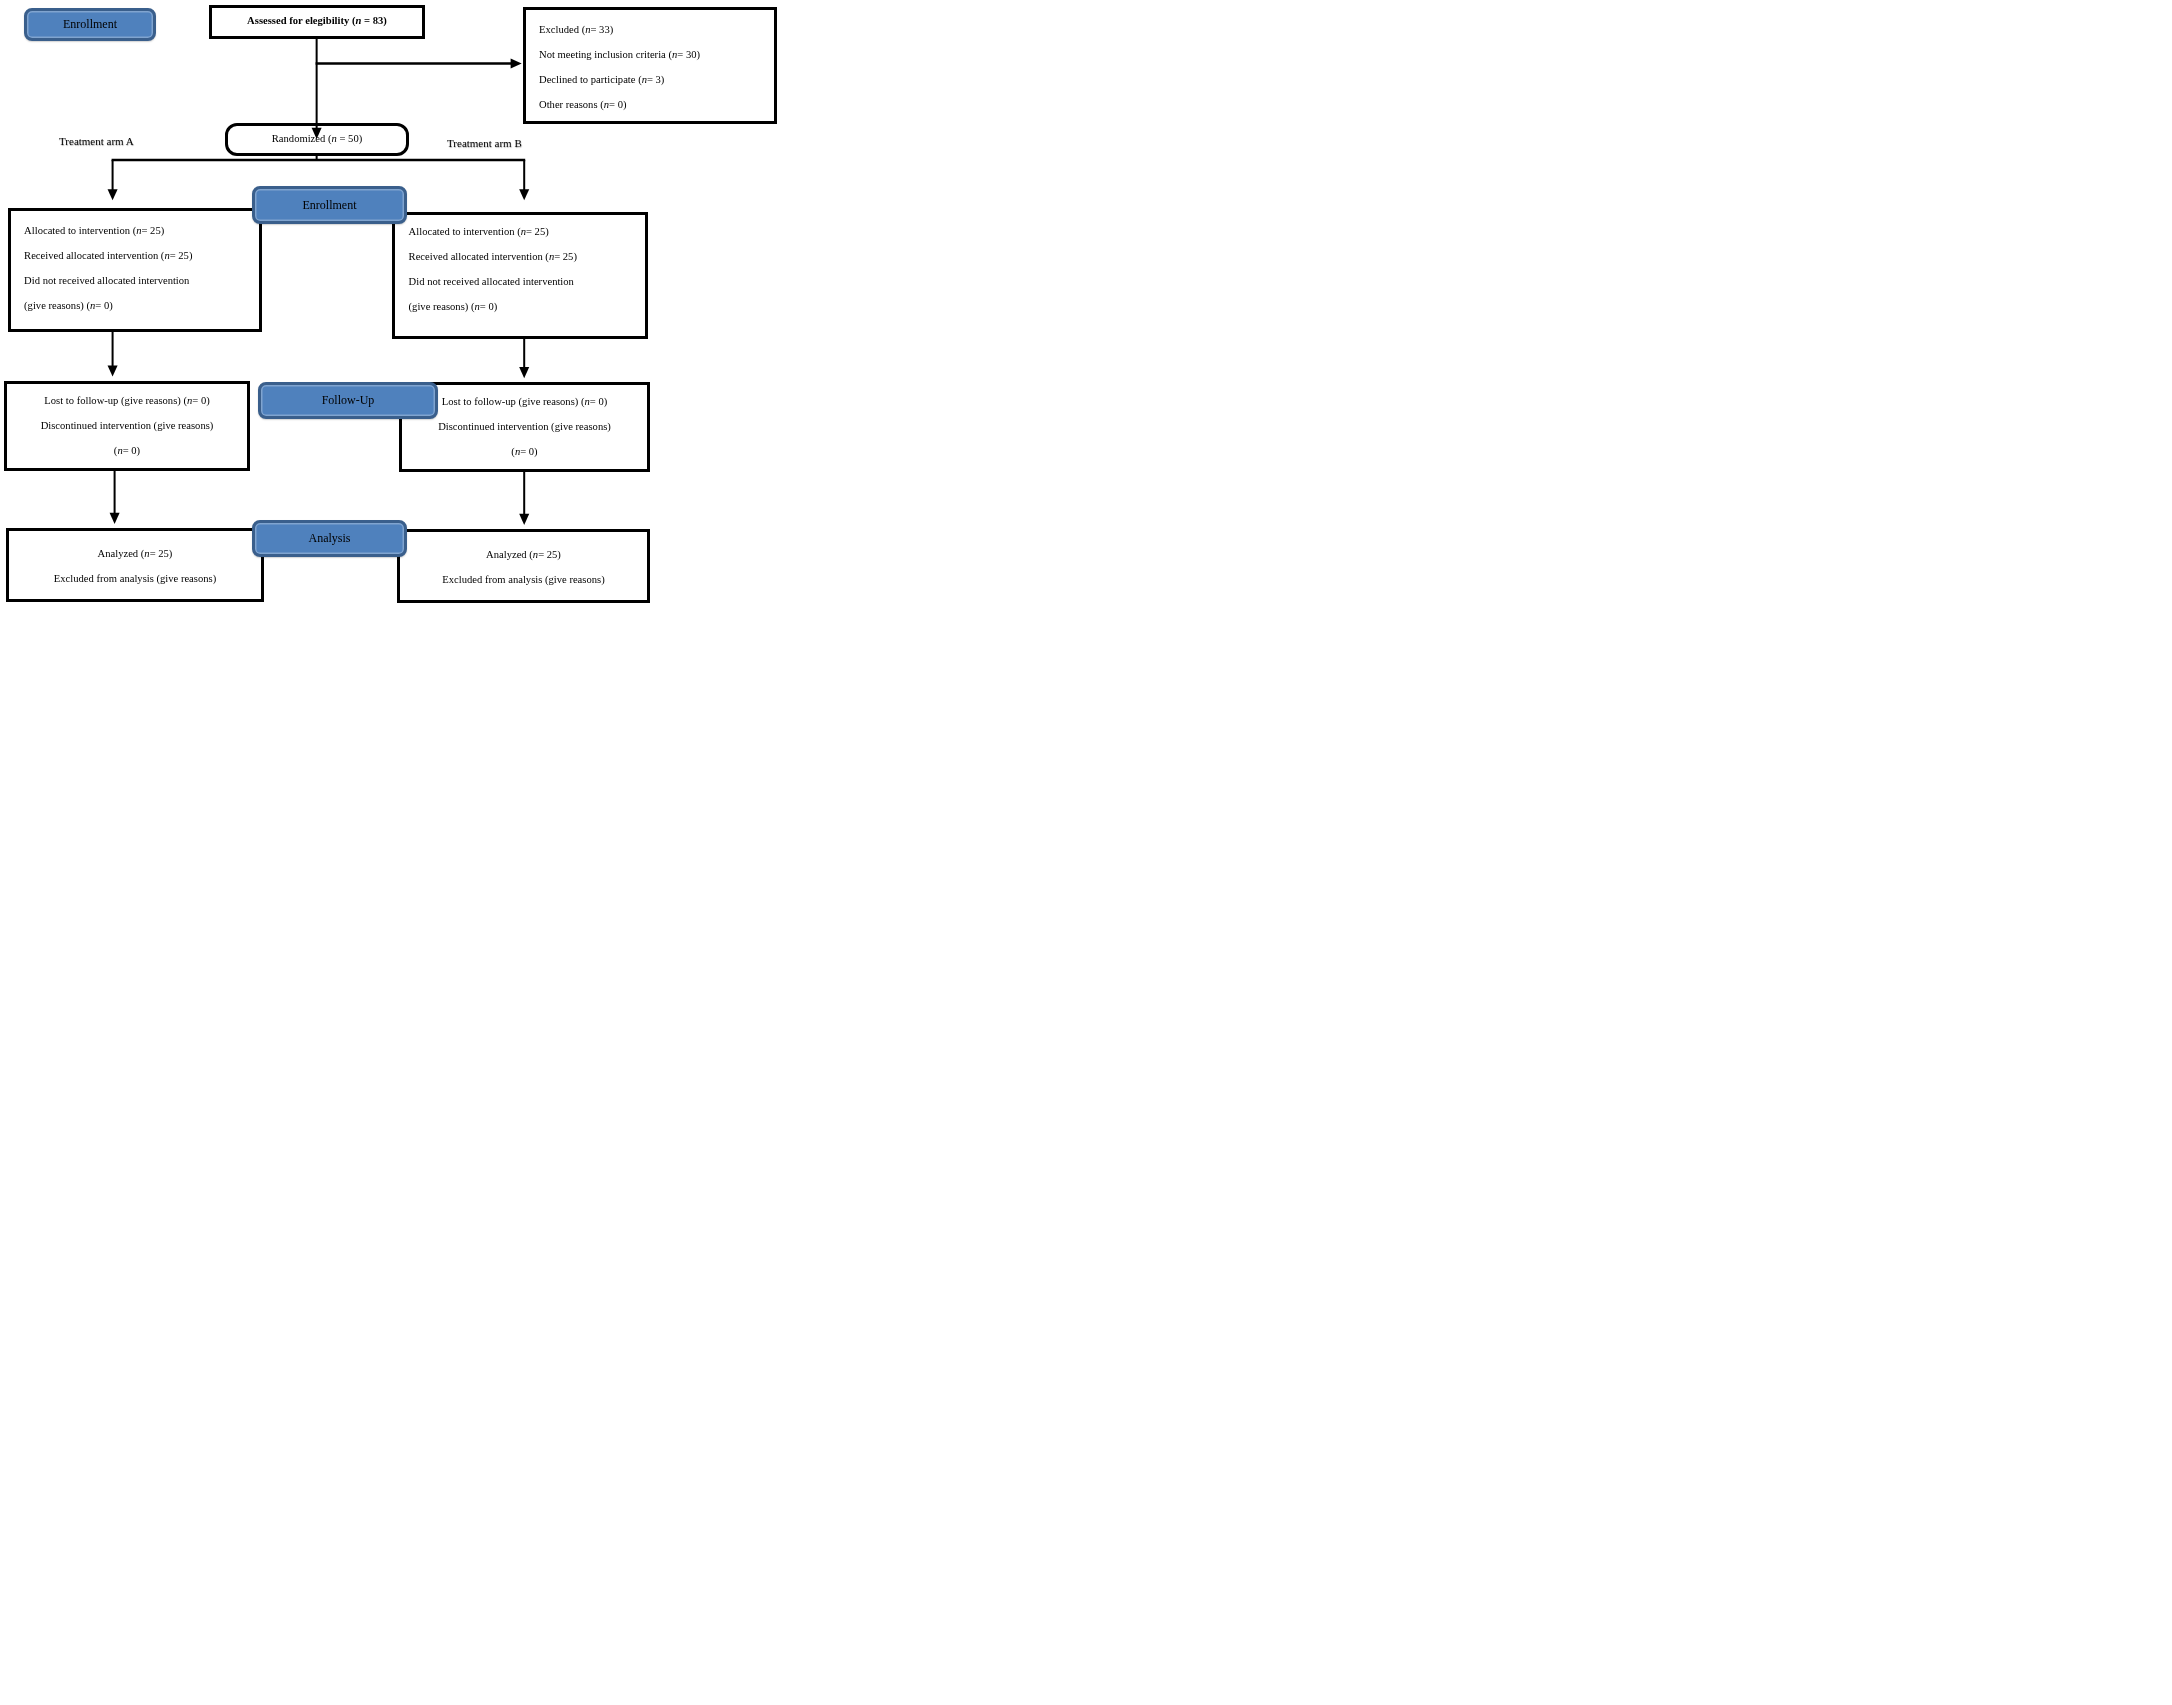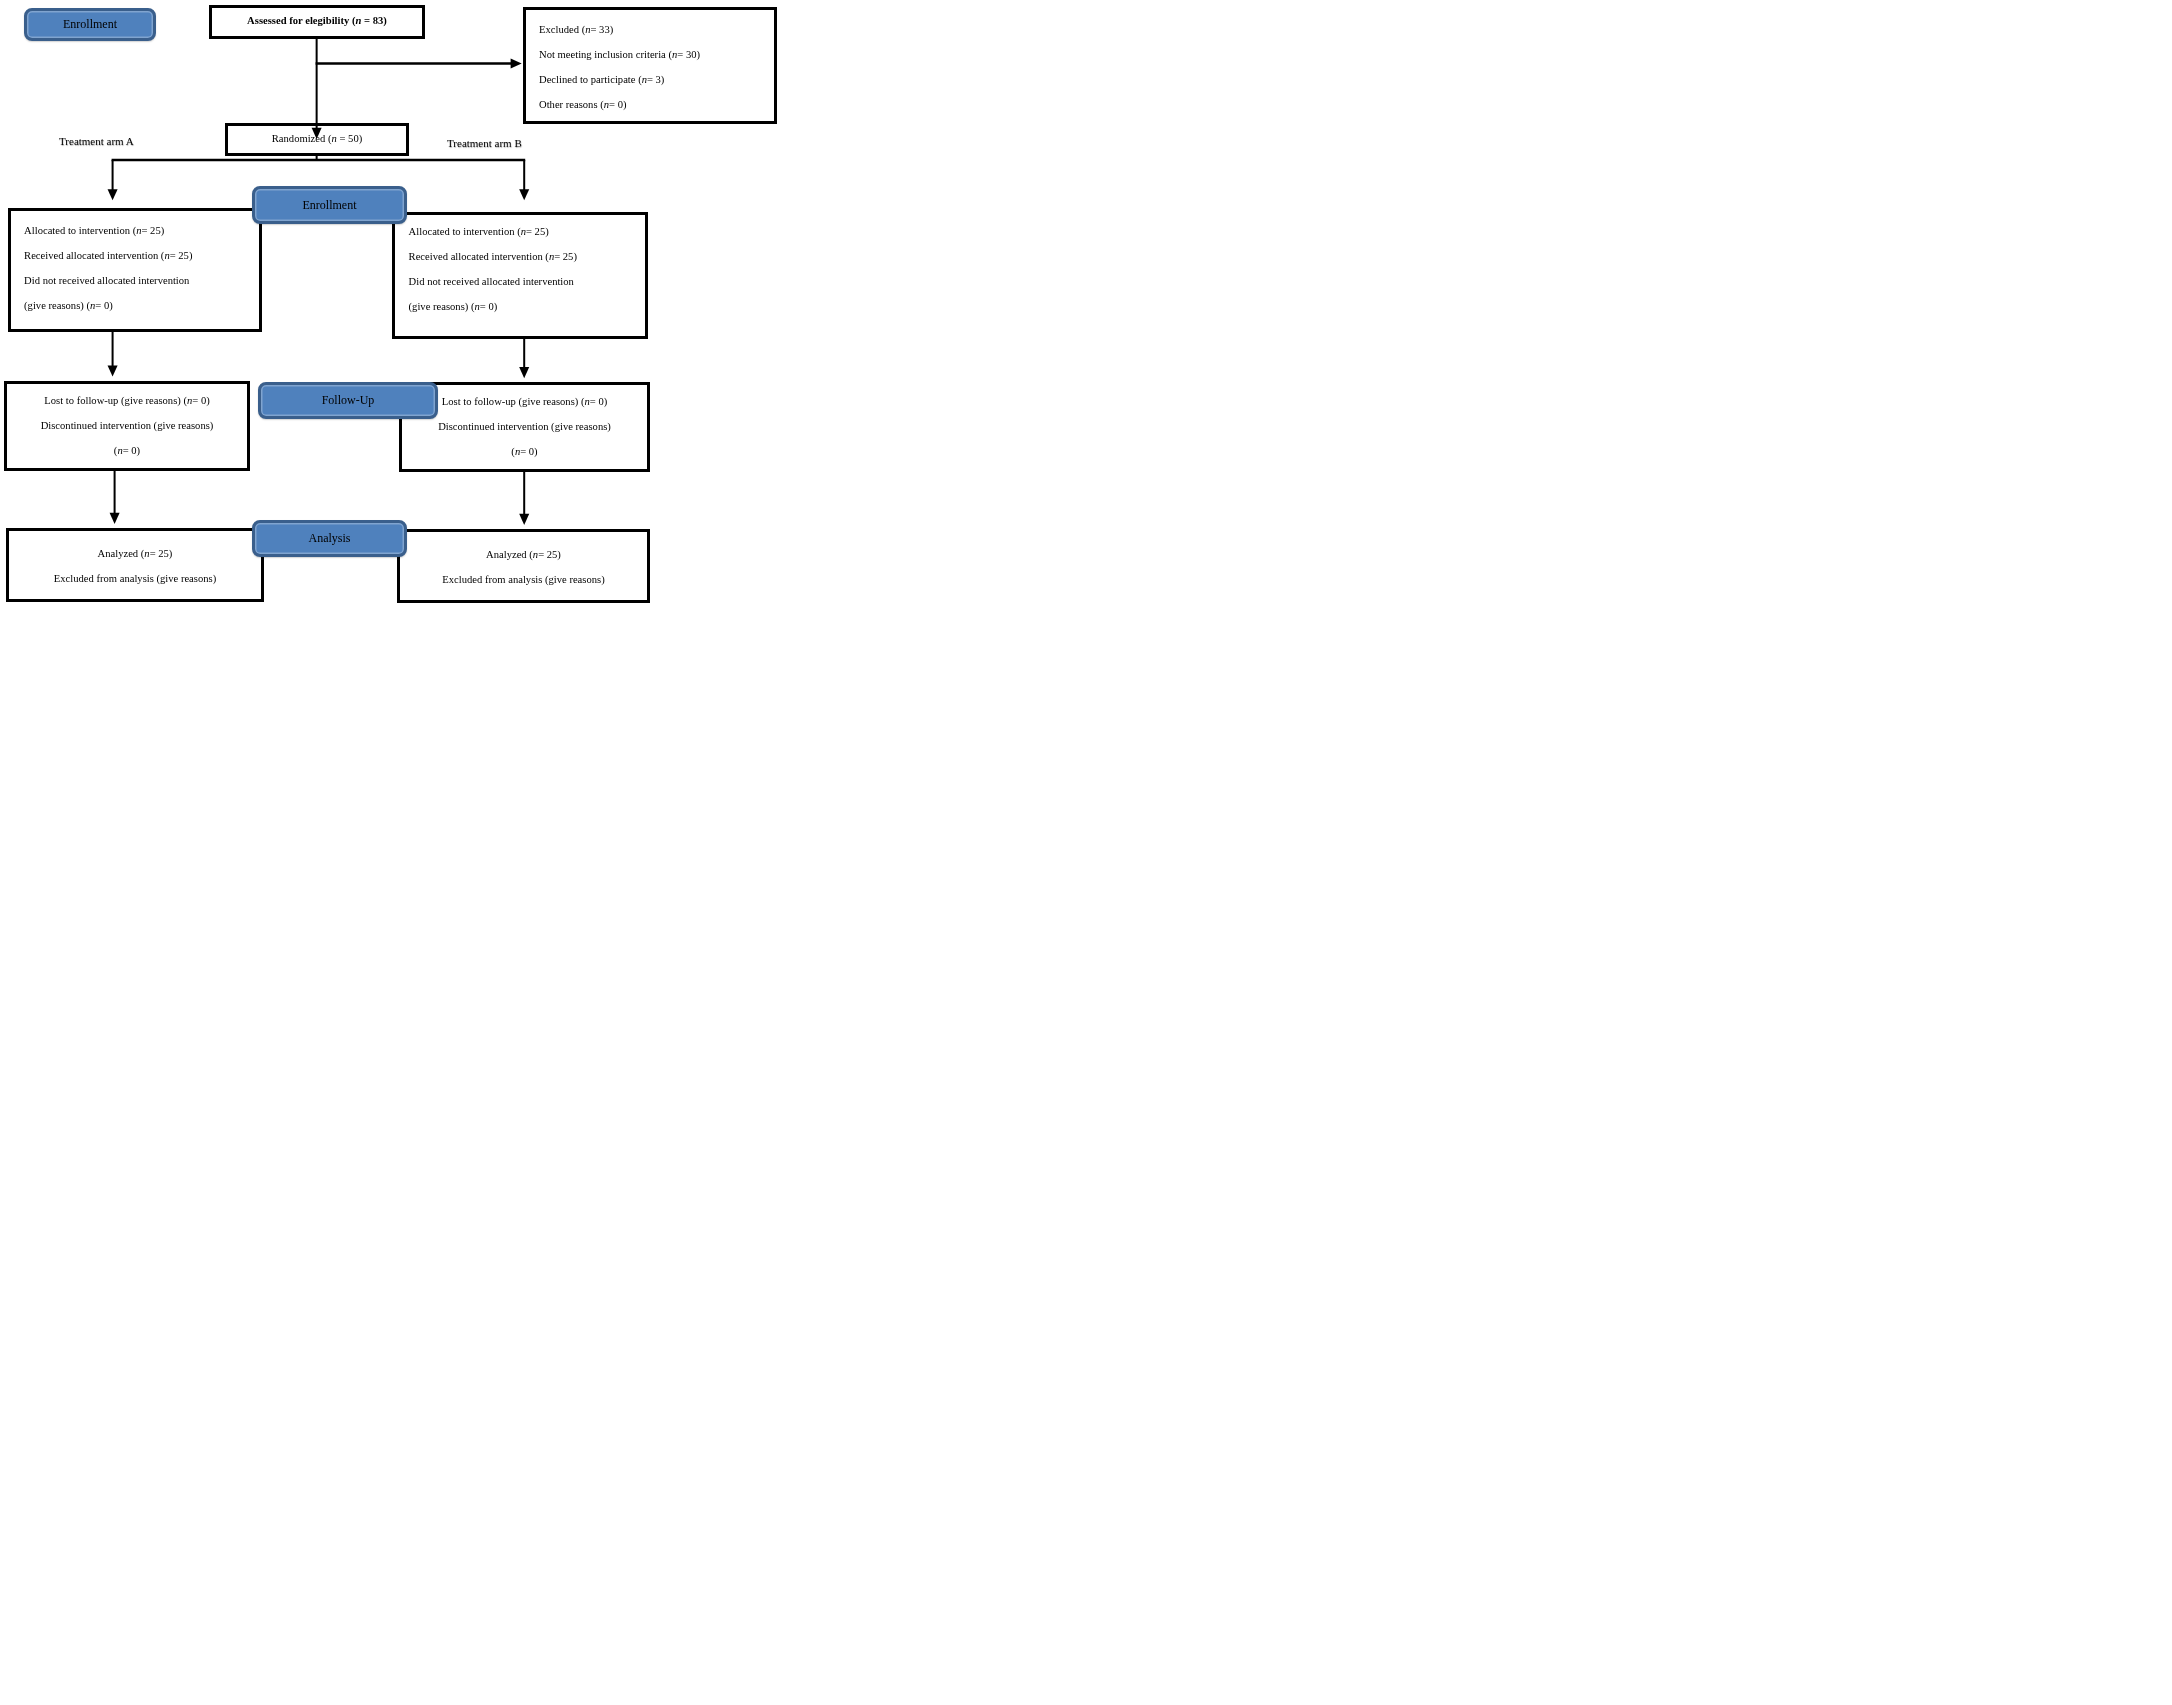--- a/index.html
+++ b/index.html
@@ -22,21 +22,21 @@
     line-height:1.15;
   }
   .fbox.single{display:flex;align-items:center;justify-content:center;text-align:center;}
   .ln{display:flex;align-items:center;}
   .align-left .ln{justify-content:flex-start;text-align:left;}
   .align-center .ln{justify-content:center;text-align:center;}
 
   #box-assessed   {left:209px;top:4.5px;   width:216px;height:34px;font-weight:bold;}
   #box-excluded   {left:523px;top:6.5px; width:254px;height:117px;padding:8px 4px 0 13px;}
   #box-excluded .ln{height:25px;}
-  #box-randomized {left:225px;top:123px; width:184px;height:33px;}
+  #box-randomized {left:225px;top:123px; width:184px;height:33px;border-radius:12px;}
   #box-alloc-left {left:7.5px;top:208px;  width:254px;height:124px;padding:8px 4px 0 13.6px;}
   #box-alloc-left .ln{height:25px;}
   #box-alloc-right{left:392px;top:212px; width:256px;height:127px;padding:5px 4px 0 13.6px;}
   #box-alloc-right .ln{height:25px;}
   #box-fu-left    {left:4px;top:381px;   width:246px;height:90px;padding:4.5px 3px 0 3px;}
   #box-fu-left .ln{height:25px;}
   #box-fu-right   {left:399px;top:382px; width:251px;height:90px;padding:4.5px 3px 0 3px;}
   #box-fu-right .ln{height:25px;}
   #box-an-left    {left:6px;top:528px; width:258px;height:74px;padding:11px 3px 0 3px;}
   #box-an-left .ln{height:25px;}

